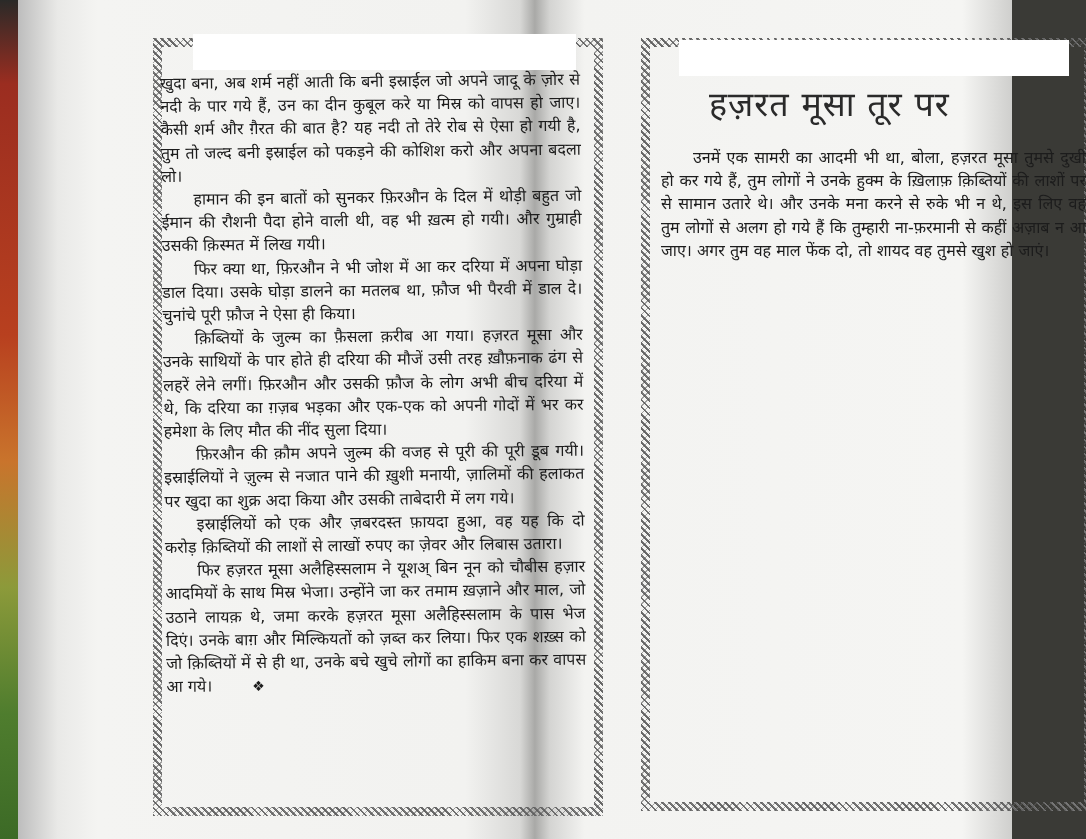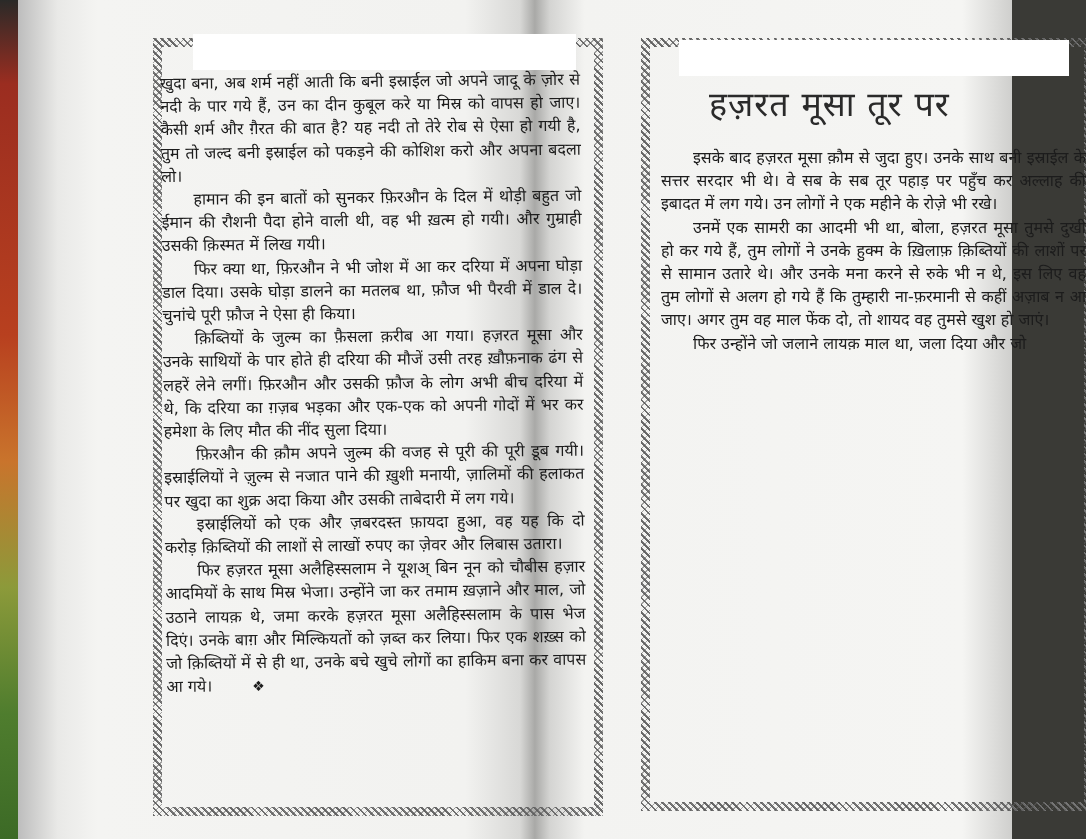--- a/index.html
+++ b/index.html
@@ -78,19 +78,17 @@
       <p class="para">इस्राईलियों को एक और ज़बरदस्त फ़ायदा हुआ, वह यह कि दो करोड़ क़िब्तियों की लाशों से लाखों रुपए का ज़ेवर और लिबास उतारा।</p>
       <p class="para"><span>फिर हज़रत मूसा अलैहिस्सलाम ने यूशअ् बिन नून को चौबीस हज़ार आदमियों के साथ मिस्र भेजा। उन्होंने जा कर तमाम ख़ज़ाने और माल, जो उठाने लायक़ थे, जमा करके हज़रत मूसा अलैहिस्सलाम के पास भेज दिएं। उनके बाग़ और मिल्कियतों को ज़ब्त कर लिया। फिर एक शख़्स को जो क़िब्तियों में से ही था, उनके बचे खुचे लोगों का हाकिम बना कर वापस आ गये।</span><span class="end-ornament">❖</span></p>
     </div>
   </div>
 
   <div class="page page-right">
     <div class="border-frame frame-right"></div>
     <div class="redact redact-right"></div>
     <div class="chapter-title">हज़रत मूसा तूर पर</div>
     <div class="text-block text-right">
-      <p class="para">इसके बाद हज़रत मूसा क़ौम से जुदा हुए। उनके साथ बनी इस्राईल के सत्तर सरदार भी थे। वे सब के सब तूर पहाड़ पर पहुँच कर अल्लाह की इबादत में लग गये। उन लोगों ने एक महीने के रोज़े भी रखे।</p>
       <p class="para">उनमें एक सामरी का आदमी भी था, बोला, हज़रत मूसा तुमसे दुखी हो कर गये हैं, तुम लोगों ने उनके हुक्म के ख़िलाफ़ क़िब्तियों की लाशों पर से सामान उतारे थे। और उनके मना करने से रुके भी न थे, इस लिए वह तुम लोगों से अलग हो गये हैं कि तुम्हारी ना-फ़रमानी से कहीं अज़ाब न आ जाए। अगर तुम वह माल फेंक दो, तो शायद वह तुमसे खुश हो जाएं।</p>
-      <p class="para">फिर उन्होंने जो जलाने लायक़ माल था, जला दिया और जो</p>
     </div>
   </div>
 
 </div>
 
 </body></html>

